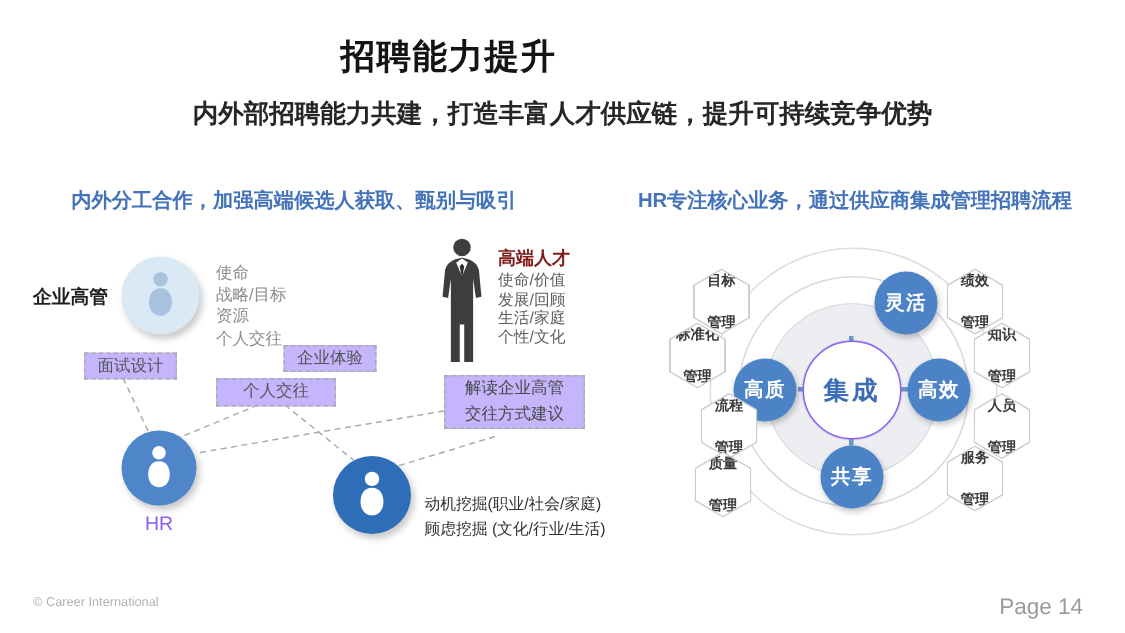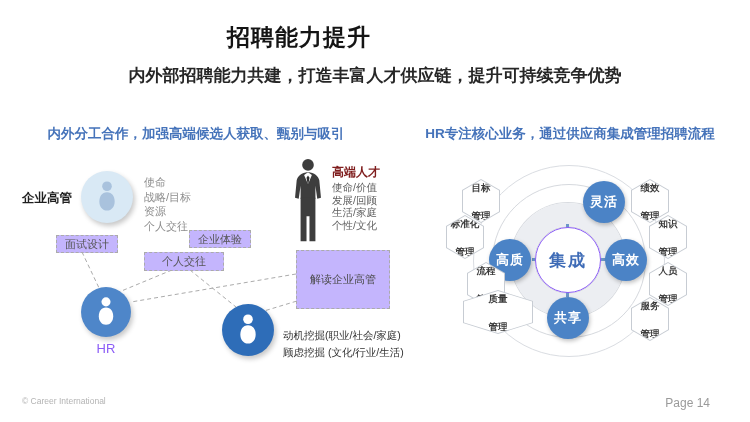--- a/index.html
+++ b/index.html
@@ -25,21 +25,21 @@
   .hr-circle{left:81px;top:287px;width:50px;height:50px;background:#4e86c9;}
   .hunter-circle{left:222px;top:304px;width:52px;height:52px;background:#2e6db8;}
   .attr-list{font-size:11px;color:#8c8c8c;line-height:14.5px;white-space:pre-line;}
   .exec-attrs{left:144px;top:175px;}
   .talent-label{left:332px;top:164px;font-size:12px;font-weight:bold;color:#7f1d1d;}
   .talent-attrs{left:332px;top:181px;font-size:10.5px;color:#5f5f5f;line-height:12.5px;}
   .gbox{background:#c4b5fd;border:1px dashed #ababab;color:#555;font-size:11px;text-align:center;line-height:14px;padding:1px 2px;}
   .box-interview{left:56px;top:235px;width:56px;}
   .box-experience{left:189px;top:230px;width:56px;}
   .box-attract{left:144px;top:252px;width:74px;line-height:15px;}
-  .box-interpret{left:296px;top:250px;width:88px;line-height:17px;padding:20px 2px;color:#4a4a4a;}
+  .box-interpret{left:296px;top:250px;width:88px;line-height:17px;padding:0 2px;color:#4a4a4a;}
   .hr-label{left:81px;top:341px;width:50px;text-align:center;font-size:13px;font-weight:normal;color:#8b5cf6;}
   .hunter-title{left:283px;top:308px;font-size:12px;font-weight:bold;color:#1f1f1f;}
   .hunter-note1{left:283px;top:329px;font-size:10.5px;color:#333;}
   .hunter-note2{left:283px;top:346px;font-size:10.5px;color:#333;}
   .person-svg{display:block;}
   .businessman{left:288px;top:158px;width:40px;height:88px;}
 
   
   .ring{border-radius:50%;}
   .ring-outer{left:473px;top:165px;width:190px;height:190px;border:1px solid #dadde2;}
@@ -60,29 +60,29 @@
   .tick-bottom{left:566px;top:288px;width:3px;height:9px;}
   .tick-left{left:532px;top:258px;width:9px;height:3px;}
   .tick-right{left:598px;top:258px;width:9px;height:3px;}
 
   .hex{width:38px;height:44px;clip-path:polygon(50% 0,100% 25%,100% 75%,50% 100%,0 75%,0 25%);background:#c7ccd3;}
   .hex-inner{position:absolute;inset:1px;clip-path:polygon(50% 0,100% 25%,100% 75%,50% 100%,0 75%,0 25%);background:#fff;
     display:flex;flex-direction:column;align-items:center;justify-content:center;font-size:9.5px;font-weight:bold;color:#3a3a3a;line-height:11px;gap:17px;}
   .hex-1{left:462px;top:179px;}
   .hex-2{left:446px;top:215px;}
   .hex-3{left:467px;top:262px;}
-  .hex-4{left:463px;top:290px;padding-left:32px;}
+  .hex-4{left:463px;top:301px;}
   .hex-5{left:631px;top:179px;}
   .hex-6{left:649px;top:215px;}
   .hex-7{left:649px;top:262px;}
   .hex-8{left:631px;top:297px;}
 
   
   .copyright{left:22px;top:396px;font-size:8.5px;color:#b3b3b3;}
-  .pagenum{right:40px;top:396px;font-size:12px;color:#9a9a9a;}
+  .pagenum{right:28px;top:396px;font-size:15px;color:#9a9a9a;}
 </style>
 </head>
 <body>
 
 <div class="stage">
 
   <div class="abs title">招聘能力提升</div>
   <div class="abs subtitle">内外部招聘能力共建，打造丰富人才供应链，提升可持续竞争优势</div>
   <div class="abs sec-header left">内外分工合作，加强高端候选人获取、甄别与吸引</div>
   <div class="abs sec-header right">HR专注核心业务，通过供应商集成管理招聘流程</div>
@@ -105,20 +105,21 @@
   <div class="abs attr-list exec-attrs">使命
 战略/目标
 资源
 个人交往</div>
 
   <div class="abs gbox box-interview">面试设计</div>
   <div class="abs gbox box-experience">企业体验</div>
   <div class="abs gbox box-attract">个人交往</div>
   <div class="abs gbox box-interpret">
     <div>解读企业高管</div>
+    <div>交往方式建议</div>
   </div>
 
   <svg class="abs businessman" viewBox="0 0 40 95">
     <g fill="#3d3d3d">
       <circle cx="20" cy="7.5" r="6.3"></circle>
       <path d="M20 15c-7 1-11 4-12.2 9L6 43l4 .9 2-14v14h16V29.9l2 14 4-.9-1.8-19C31 19 27 16 20 15z"></path>
       <path d="M12 43v47h6.4V63h3.2v27H28V43z"></path>
     </g>
     <path d="M20 15.5l-4.2 2.8 4.2 10 4.2-10z" fill="#ffffff"></path>
     <path d="M20 19l-1.6 2.2 1.6 8.6 1.6-8.6z" fill="#2b2b2b"></path>

